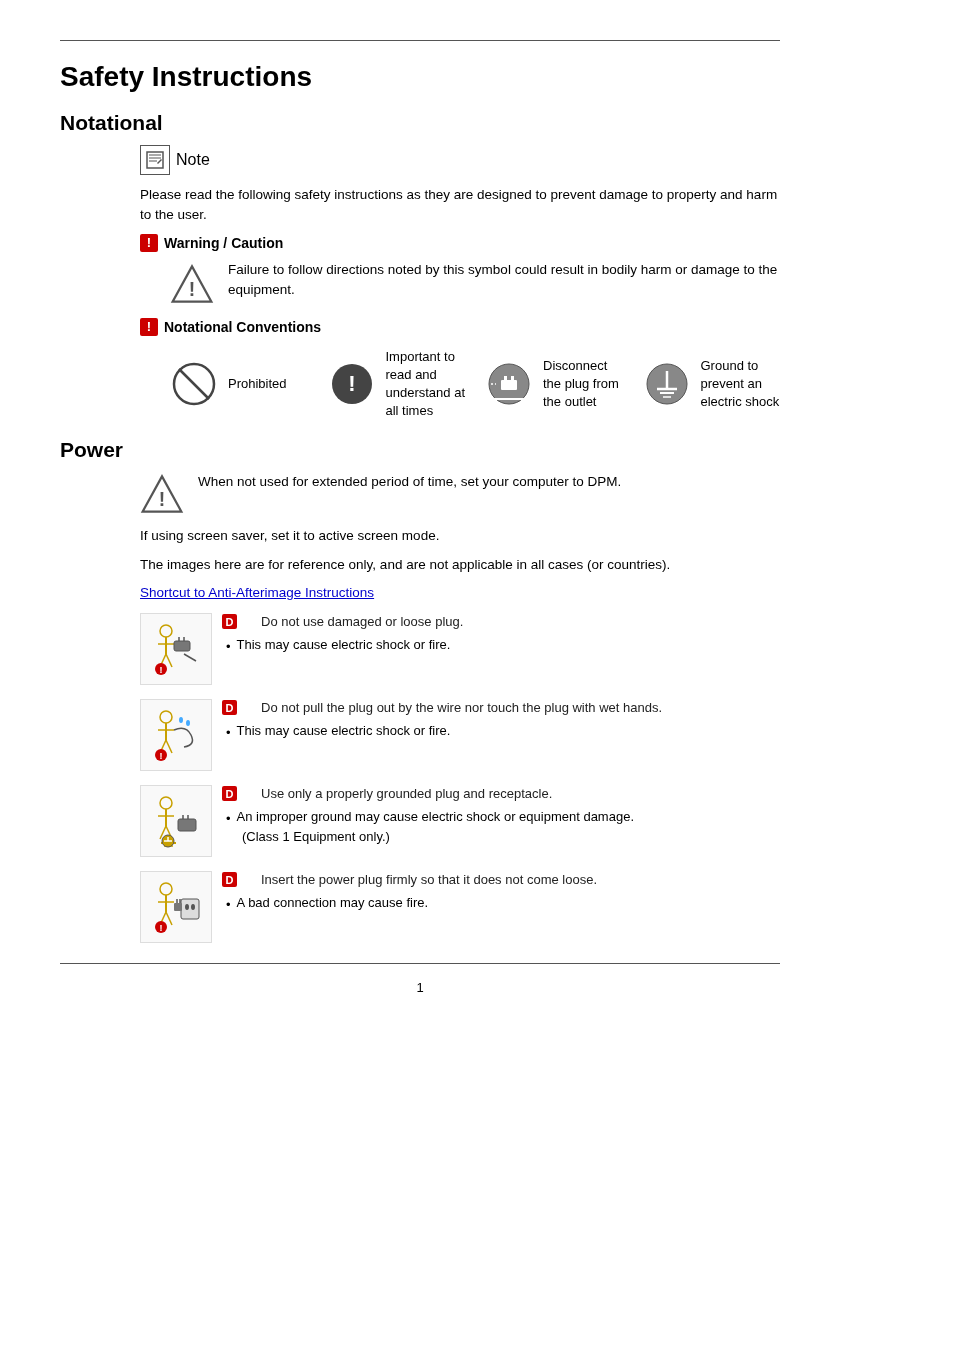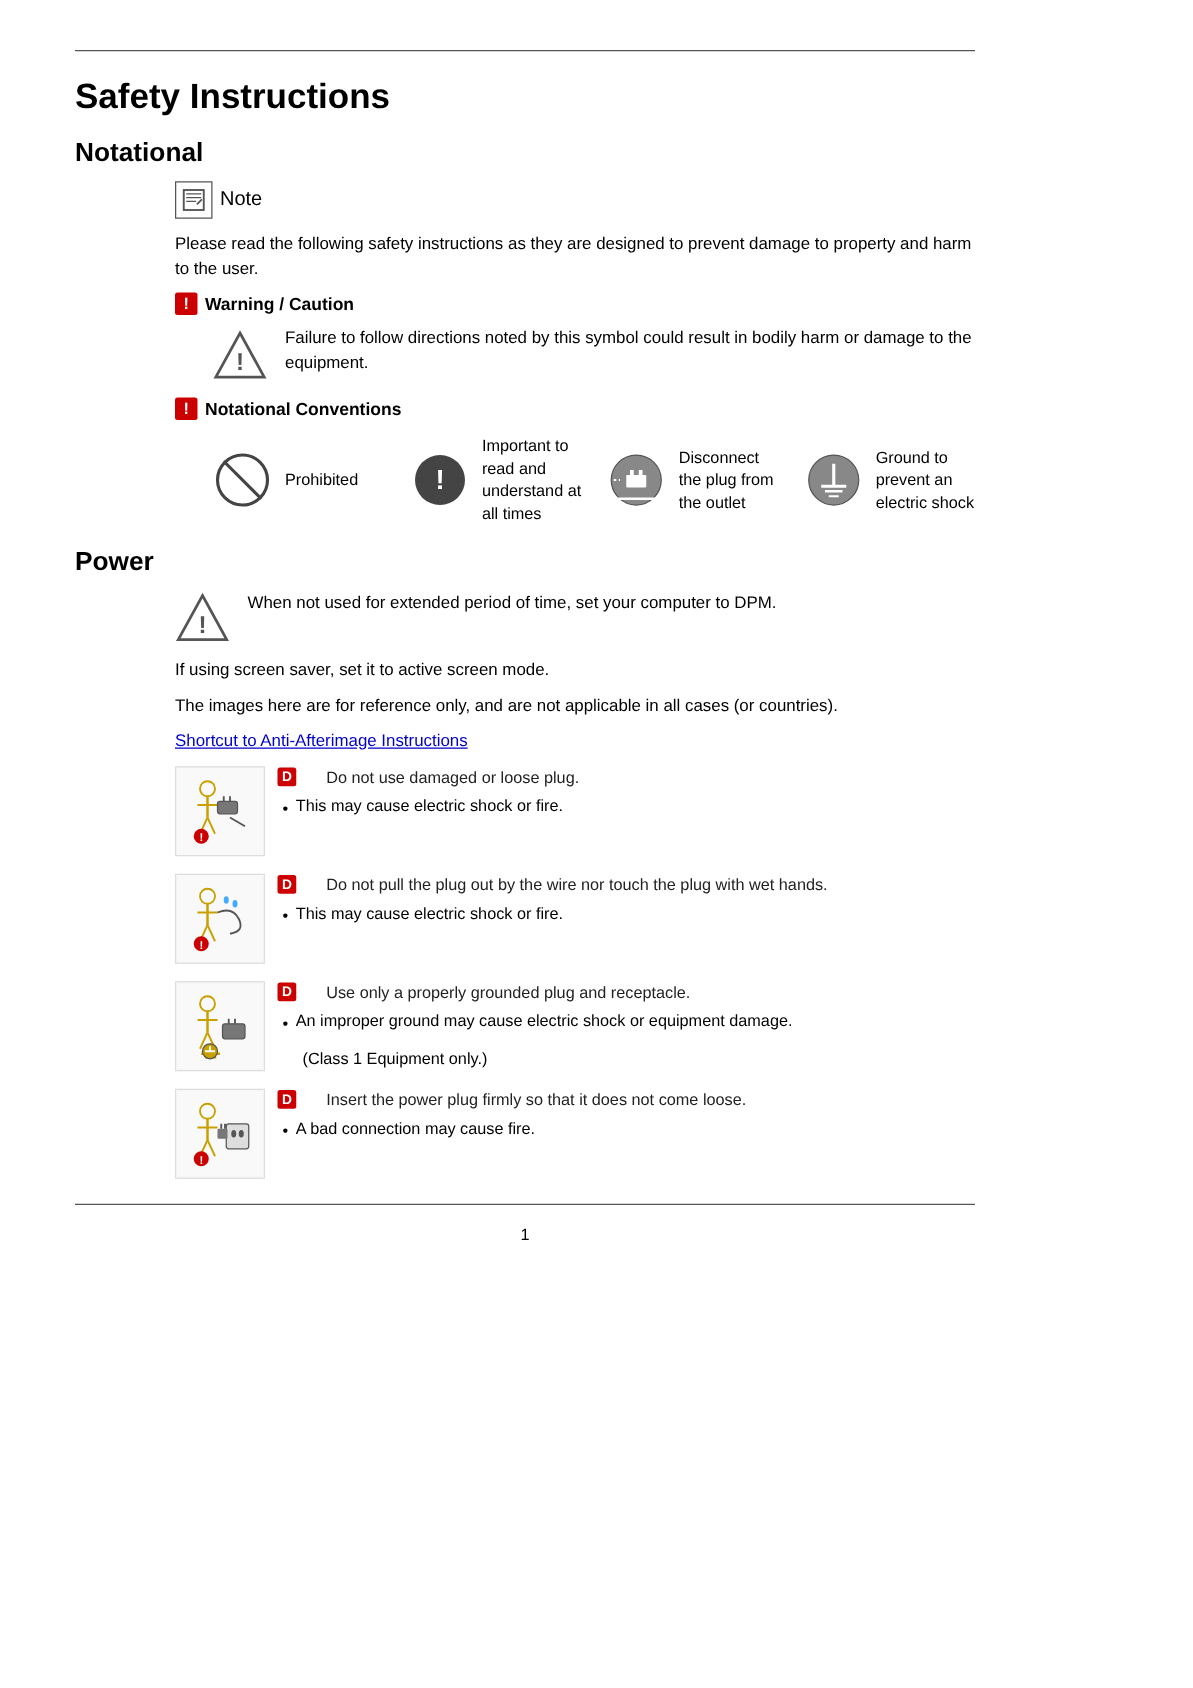--- a/index.html
+++ b/index.html
@@ -205,21 +205,21 @@
     }
     .sub-bullet {
       font-size: 13px;
       line-height: 1.4;
       color: #222;
       margin-left: 20px;
     }
     .class-note {
       font-size: 13px;
       margin-left: 20px;
-      margin-top: 10px;
+      margin-top: 0;
     }
   </style>
 </head>
 <body>
 
 <div class="page">
   <div class="top-border"></div>
 
   <h1 class="page-title">Safety Instructions</h1>
 

